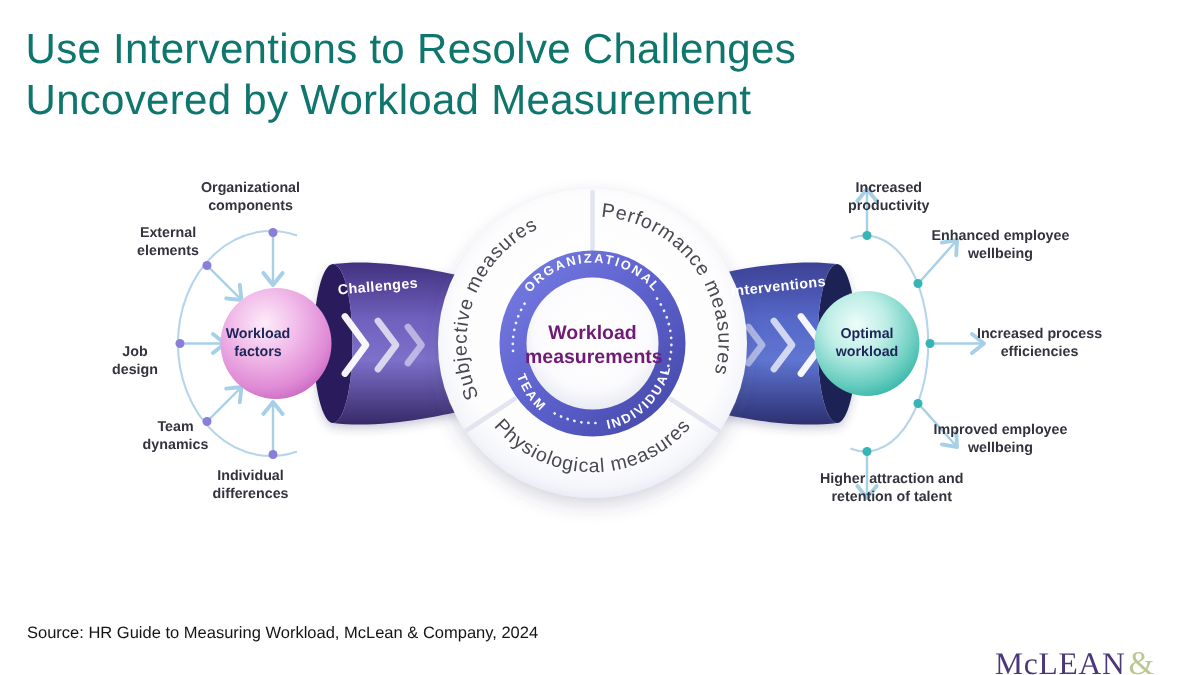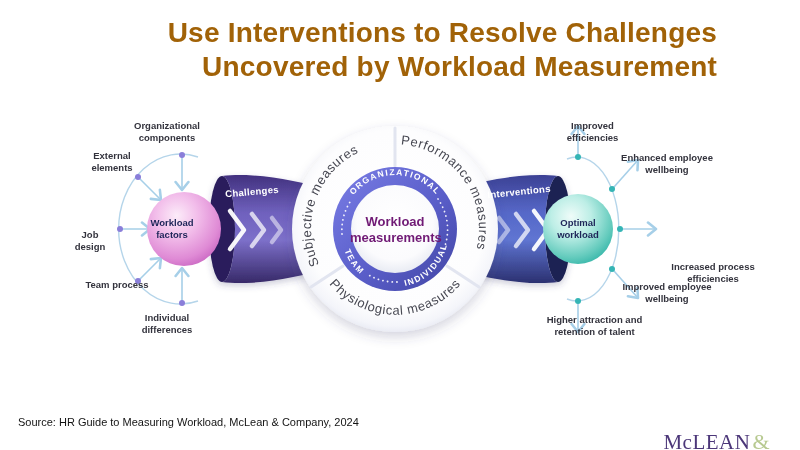--- a/index.html
+++ b/index.html
@@ -1,21 +1,21 @@
 <!DOCTYPE html>
 <html><head>
 <meta charset="utf-8">
 <style>
   html,body{margin:0;padding:0;}
   body{width:800px;height:450px;overflow:hidden;background:#ffffff;
        font-family:"Liberation Sans","DejaVu Sans",sans-serif;position:relative;}
   .stage{position:absolute;inset:0;width:800px;height:450px;}
 
   .title{position:absolute;left:17px;top:16px;width:700px;
-         font-size:28px;line-height:1.22;font-weight:bold;color:#a16207;letter-spacing:.2px;text-align:right;}
+         font-size:28px;line-height:1.22;font-weight:normal;color:#0f766e;letter-spacing:.2px;}
 
   svg.diagram{position:absolute;left:0;top:0;}
 
   .lbl{position:absolute;font-size:9.5px;font-weight:bold;color:#33333d;
        line-height:1.3;text-align:center;}
   .funnel-lbl{position:absolute;font-size:9.5px;font-weight:bold;color:#ffffff;
        text-align:center;letter-spacing:.3px;}
   .sphere-lbl{position:absolute;font-size:9.5px;font-weight:bold;color:#1d2558;
        line-height:1.25;text-align:center;}
   .hub-lbl{position:absolute;left:350px;top:214px;width:90px;text-align:center;
@@ -206,26 +206,26 @@
 
   <div class="sphere-lbl" style="left:135px;top:217px;width:74px;">Workload factors</div>
   <div class="sphere-lbl" style="left:543px;top:217px;width:70px;">Optimal workload</div>
 
   <div class="funnel-lbl" style="left:212px;top:186px;width:80px;transform:rotate(-5deg);">Challenges</div>
   <div class="funnel-lbl" style="left:477px;top:186px;width:84px;transform:rotate(-6deg);">Interventions</div>
 
   <div class="lbl" style="left:117px;top:120px;width:100px;">Organizational components</div>
   <div class="lbl" style="left:82px;top:150px;width:60px;">External elements</div>
   <div class="lbl" style="left:65px;top:213px;width:50px;margin-top:16px;">Job design</div>
-  <div class="lbl" style="left:82px;top:279px;width:70px;">Team process</div>
+  <div class="lbl" style="left:82px;top:279px;width:70px;">Team dynamics</div>
   <div class="lbl" style="left:127px;top:312px;width:80px;">Individual differences</div>
 
-  <div class="lbl" style="left:550px;top:120px;width:85px;">Improved efficiencies</div>
+  <div class="lbl" style="left:550px;top:120px;width:85px;">Increased productivity</div>
   <div class="lbl" style="left:607px;top:152px;width:120px;">Enhanced employee wellbeing</div>
-  <div class="lbl" style="left:658px;top:217px;width:110px;margin-top:44px;">Increased process efficiencies</div>
+  <div class="lbl" style="left:638px;top:217px;width:110px;">Increased process efficiencies</div>
   <div class="lbl" style="left:607px;top:281px;width:120px;">Improved employee wellbeing</div>
   <div class="lbl" style="left:527px;top:314px;width:135px;">Higher attraction and retention of talent</div>
 
   <div class="source">Source: HR Guide to Measuring Workload, McLean &amp; Company, 2024</div>
 
   <div class="logo">
     <div class="l1"><span>McLEAN</span><span class="amp">&amp;</span></div>
     <div class="l2">COMPANY</div>
   </div>
 

